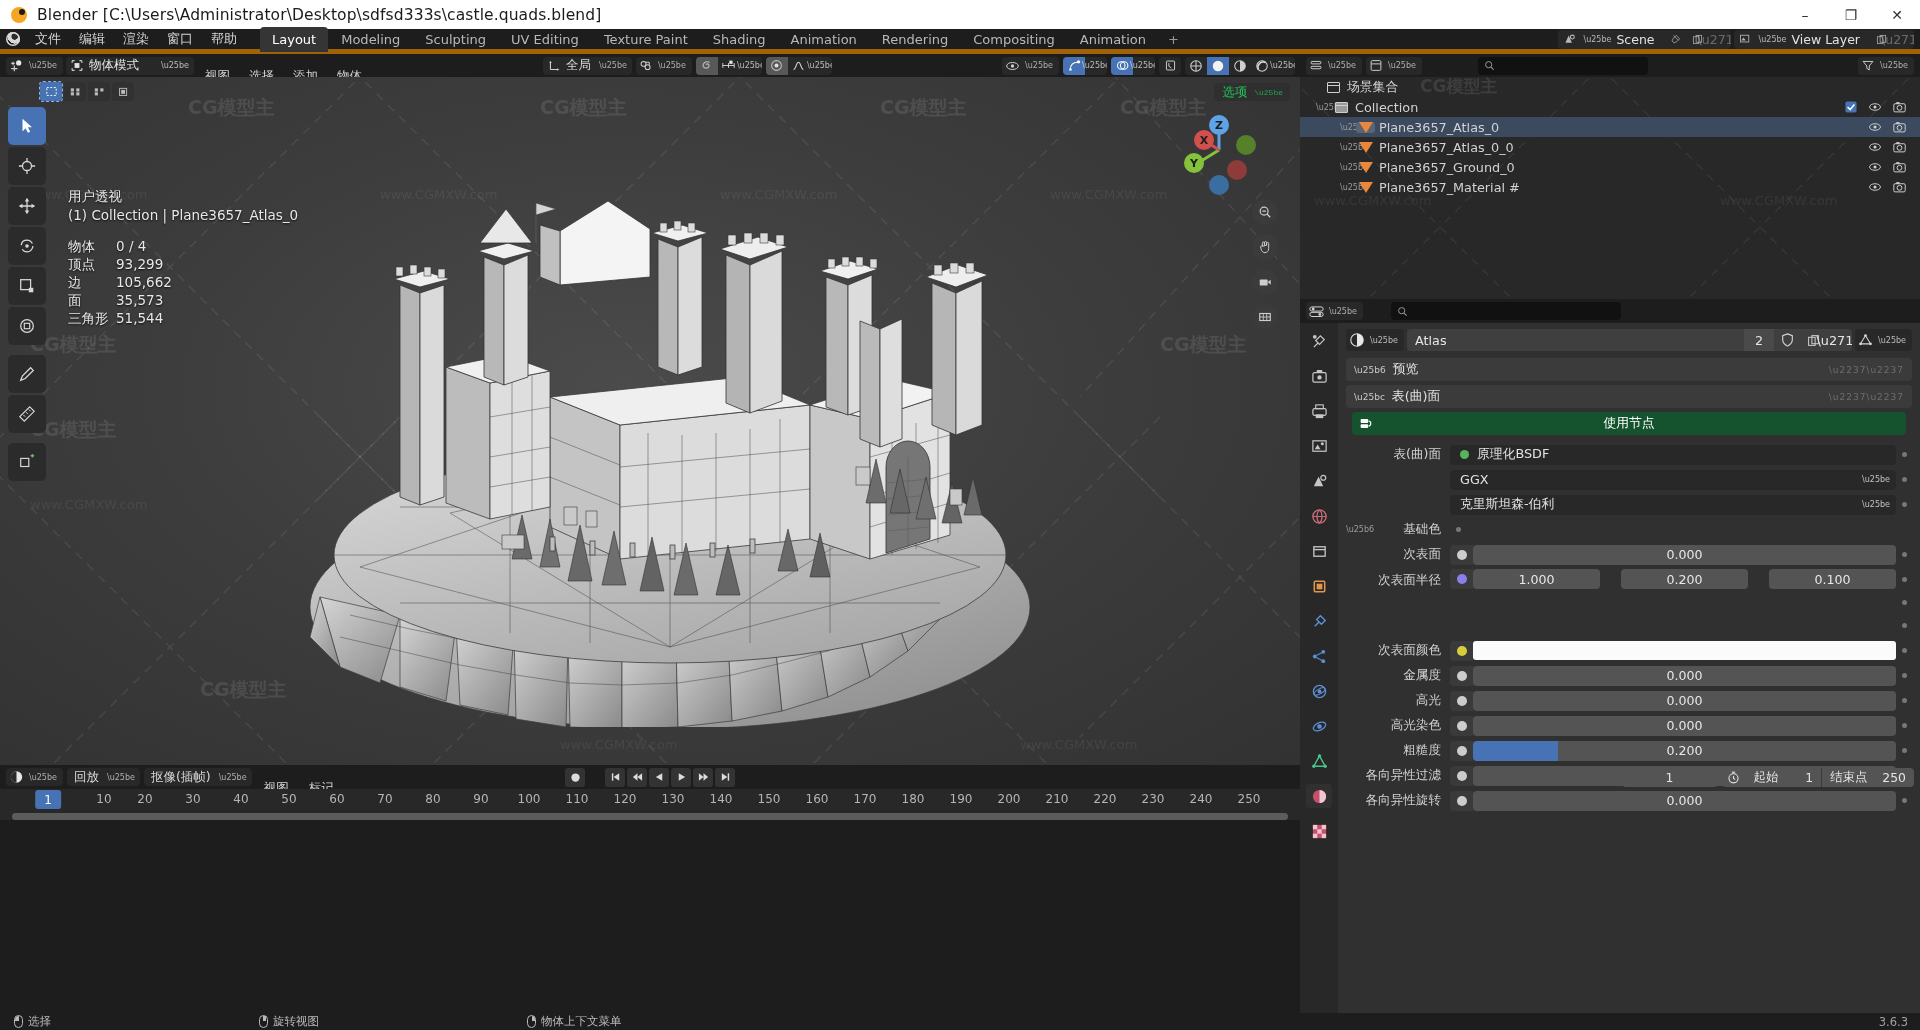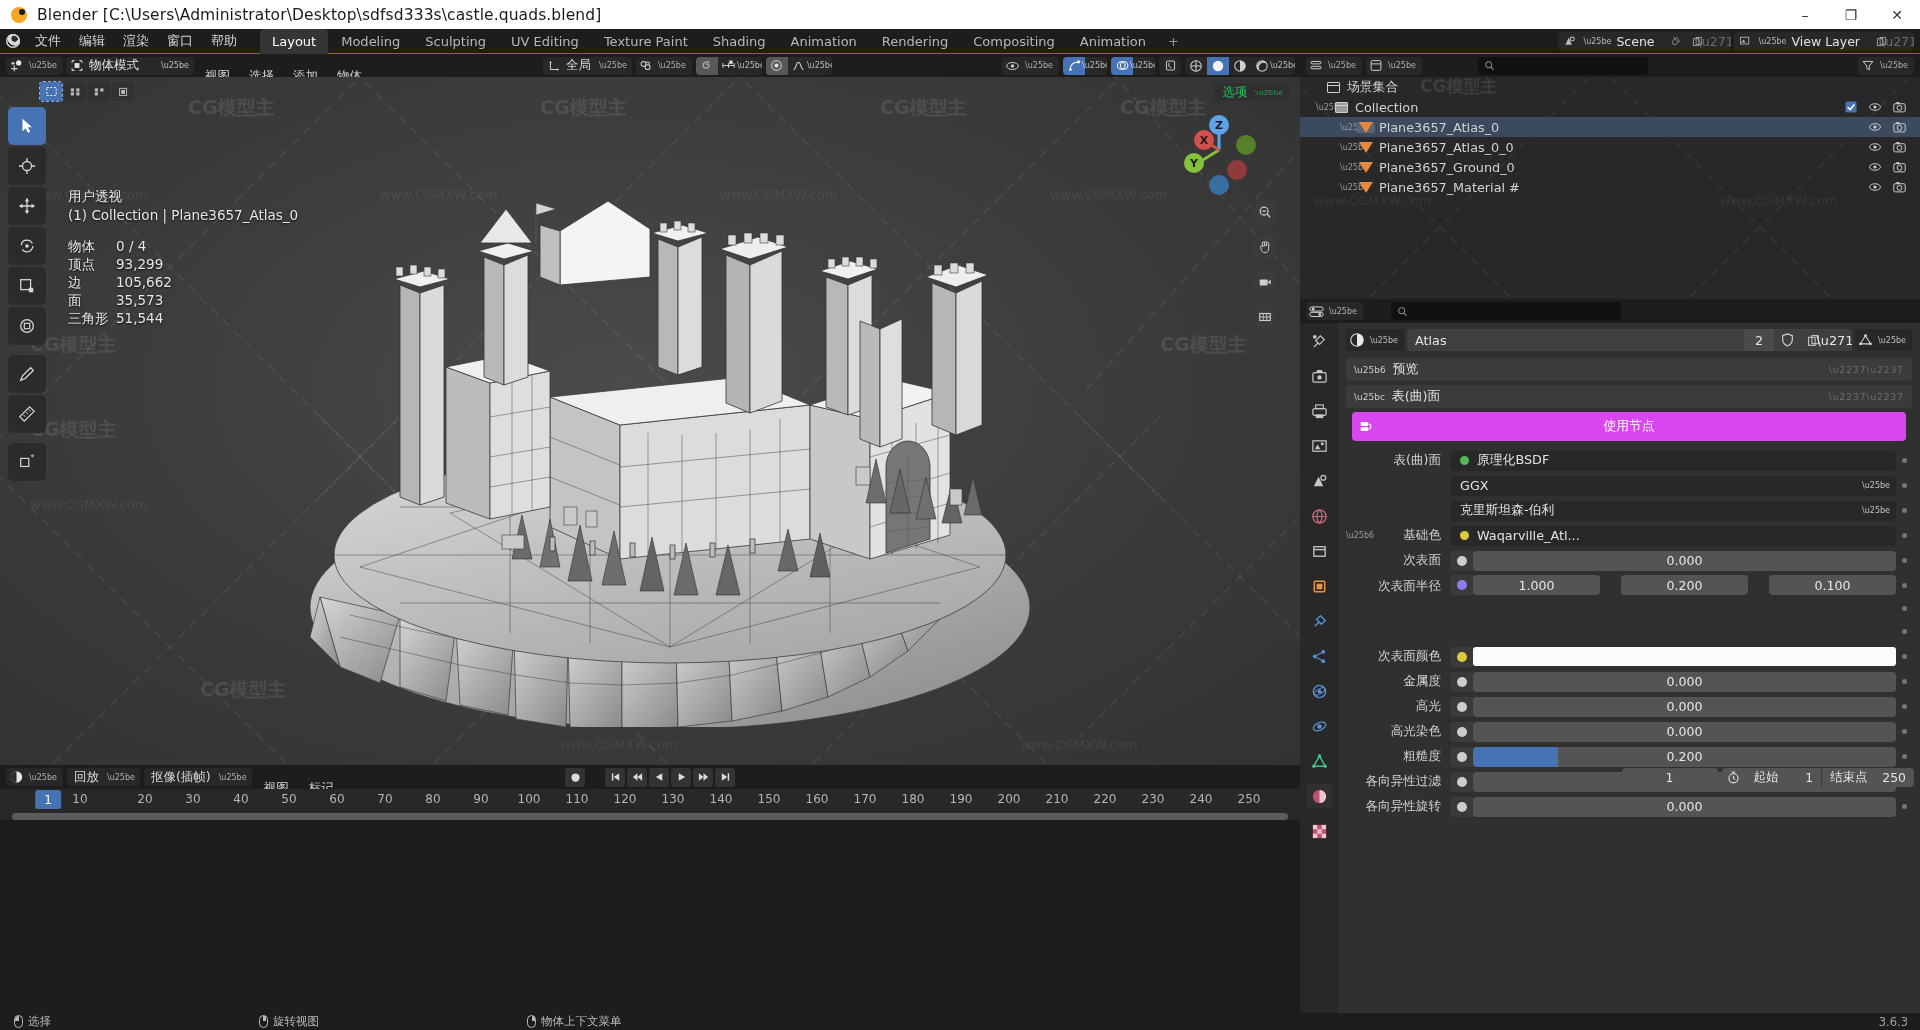--- a/index.html
+++ b/index.html
@@ -29,21 +29,21 @@
   }
   .tb-title { white-space:nowrap; letter-spacing:0.1px; }
   .tb-ctrls { position:absolute; right:0; top:0; height:29px; display:flex; }
   .tb-btn { width:46px; height:29px; display:flex; align-items:center; justify-content:center;
             color:#333; font-size:14px; }
 
   
   .topbar {
     position:absolute; left:0; top:29px; width:1920px; height:25px;
     background:#1d1d1d; display:flex; align-items:center; font-size:13px;
-    border-bottom:1px solid #a16207;
+    border-bottom:5px solid #a16207;
   }
   .bl-icon { width:26px; display:flex; align-items:center; justify-content:center; }
   .bl-icon .bring { width:14px; height:14px; border-radius:50%;
       background:radial-gradient(circle at 62% 32%, #2b2b2b 0 3px, #d8d8d8 3.5px 7px, transparent 7.2px);
       box-shadow: inset 0 0 0 1.5px #d8d8d8; }
   .menu-item { padding:4px 9px; color:#d4d4d4; font-size:13px; white-space:nowrap; }
   .wstabs { display:flex; align-items:center; margin-left:14px; gap:1px; }
   .wstab { padding:5px 12px; font-size:13px; color:#b8b8b8; border-radius:4px 4px 0 0; white-space:nowrap; }
   .wstab.active { background:#353535; color:#ffffff; }
   .wstab.plus { color:#9a9a9a; padding:5px 9px; }
@@ -148,21 +148,21 @@
   .matbar { display:flex; align-items:center; height:22px; gap:3px; margin-bottom:7px; }
   .matbar .pick { display:flex; align-items:center; height:22px; background:#282828; border-radius:4px; padding:0 3px; gap:2px; }
   .matslot { display:flex; align-items:center; height:22px; background:#3f3f3f; border-radius:4px; flex:1; overflow:hidden; }
   .matslot .nm { padding:0 8px; flex:1; }
   .matslot .cnt { background:#4a4a4a; padding:0 11px; height:22px; display:flex; align-items:center; }
   .matslot .ib { width:26px; height:22px; display:flex; align-items:center; justify-content:center; }
   .panelhdr { display:flex; align-items:center; height:23px; background:#3b3b3b; border-radius:4px;
               padding:0 8px; margin-bottom:4px; gap:7px; color:#e0e0e0; }
   .panelhdr .ar { font-size:9px; opacity:.85; }
   .grip { margin-left:auto; color:#6e6e6e; letter-spacing:1px; font-size:9px; }
-  .usenodes { display:flex; align-items:center; height:29px; background:#d946ef; border-radius:4px;
+  .usenodes { display:flex; align-items:center; height:23px; background:#14532d; border-radius:4px;
               justify-content:center; position:relative; color:#fff; margin:0 6px 9px 6px; }
   .usenodes .lic { position:absolute; left:7px; }
   .prow { display:flex; align-items:center; height:21px; margin-bottom:4px; gap:0; }
   .prow .lab { width:104px; text-align:right; padding-right:9px; color:#d2d2d2; font-size:12.6px; white-space:nowrap; }
   .prow .tri { width:14px; text-align:center; font-size:8px; color:#9b9b9b; }
   .val { flex:1; height:20px; background:#545454; border-radius:4px; display:flex; align-items:center;
          justify-content:center; color:#e9e9e9; font-size:12.6px;text-align:center; }
   .prebox { width:23px; height:20px; background:#3a3a3a; border-radius:4px 0 0 4px;
             display:flex; align-items:center; justify-content:center; }
   .anim { width:16px; display:flex; align-items:center; justify-content:center; }
@@ -1185,24 +1185,20 @@
           <span class="cv">\u25be</span>
         </span>
         <span class="anim">
             <span class="d"></span>
           </span>
       </div>
 
       <div class="prow">
         <span class="tri">\u25b6</span>
         <span class="lab" style="width:90px;">基础色</span>
-        <span class="dd">
-          <span style="display:inline-block;width:9px;height:9px;border-radius:50%;background:#d8cc3c;margin-right:8px;"></span>
-          <span>Waqarville_Atl...</span>
-        </span>
         <span class="anim">
             <span class="d"></span>
           </span>
       </div>
 
       <div class="prow">
         <span class="lab">次表面</span>
         <span class="prebox">
           <span style="width:10px;height:10px;border-radius:50%;background:#cccccc;display:inline-block;"></span>
         </span>
@@ -1394,21 +1390,21 @@
       <span style="width:1px;height:19px;background:#3a3a3a;"></span>
       <span class="numfield" style="background:none; padding:0 8px;">
         <span>结束点</span>
         <span style="margin-left:8px;">250</span>
       </span>
     </div>
   </div>
 
   <div class="tlbody">
     <div class="tlruler">
-      <div class="tick" style="left:80px;">10</div>
+      <div class="tick" style="left:104px;">10</div>
       <div class="tick" style="left:145px;">20</div>
       <div class="tick" style="left:193px;">30</div>
       <div class="tick" style="left:241px;">40</div>
       <div class="tick" style="left:289px;">50</div>
       <div class="tick" style="left:337px;">60</div>
       <div class="tick" style="left:385px;">70</div>
       <div class="tick" style="left:433px;">80</div>
       <div class="tick" style="left:481px;">90</div>
       <div class="tick" style="left:529px;">100</div>
       <div class="tick" style="left:577px;">110</div>

